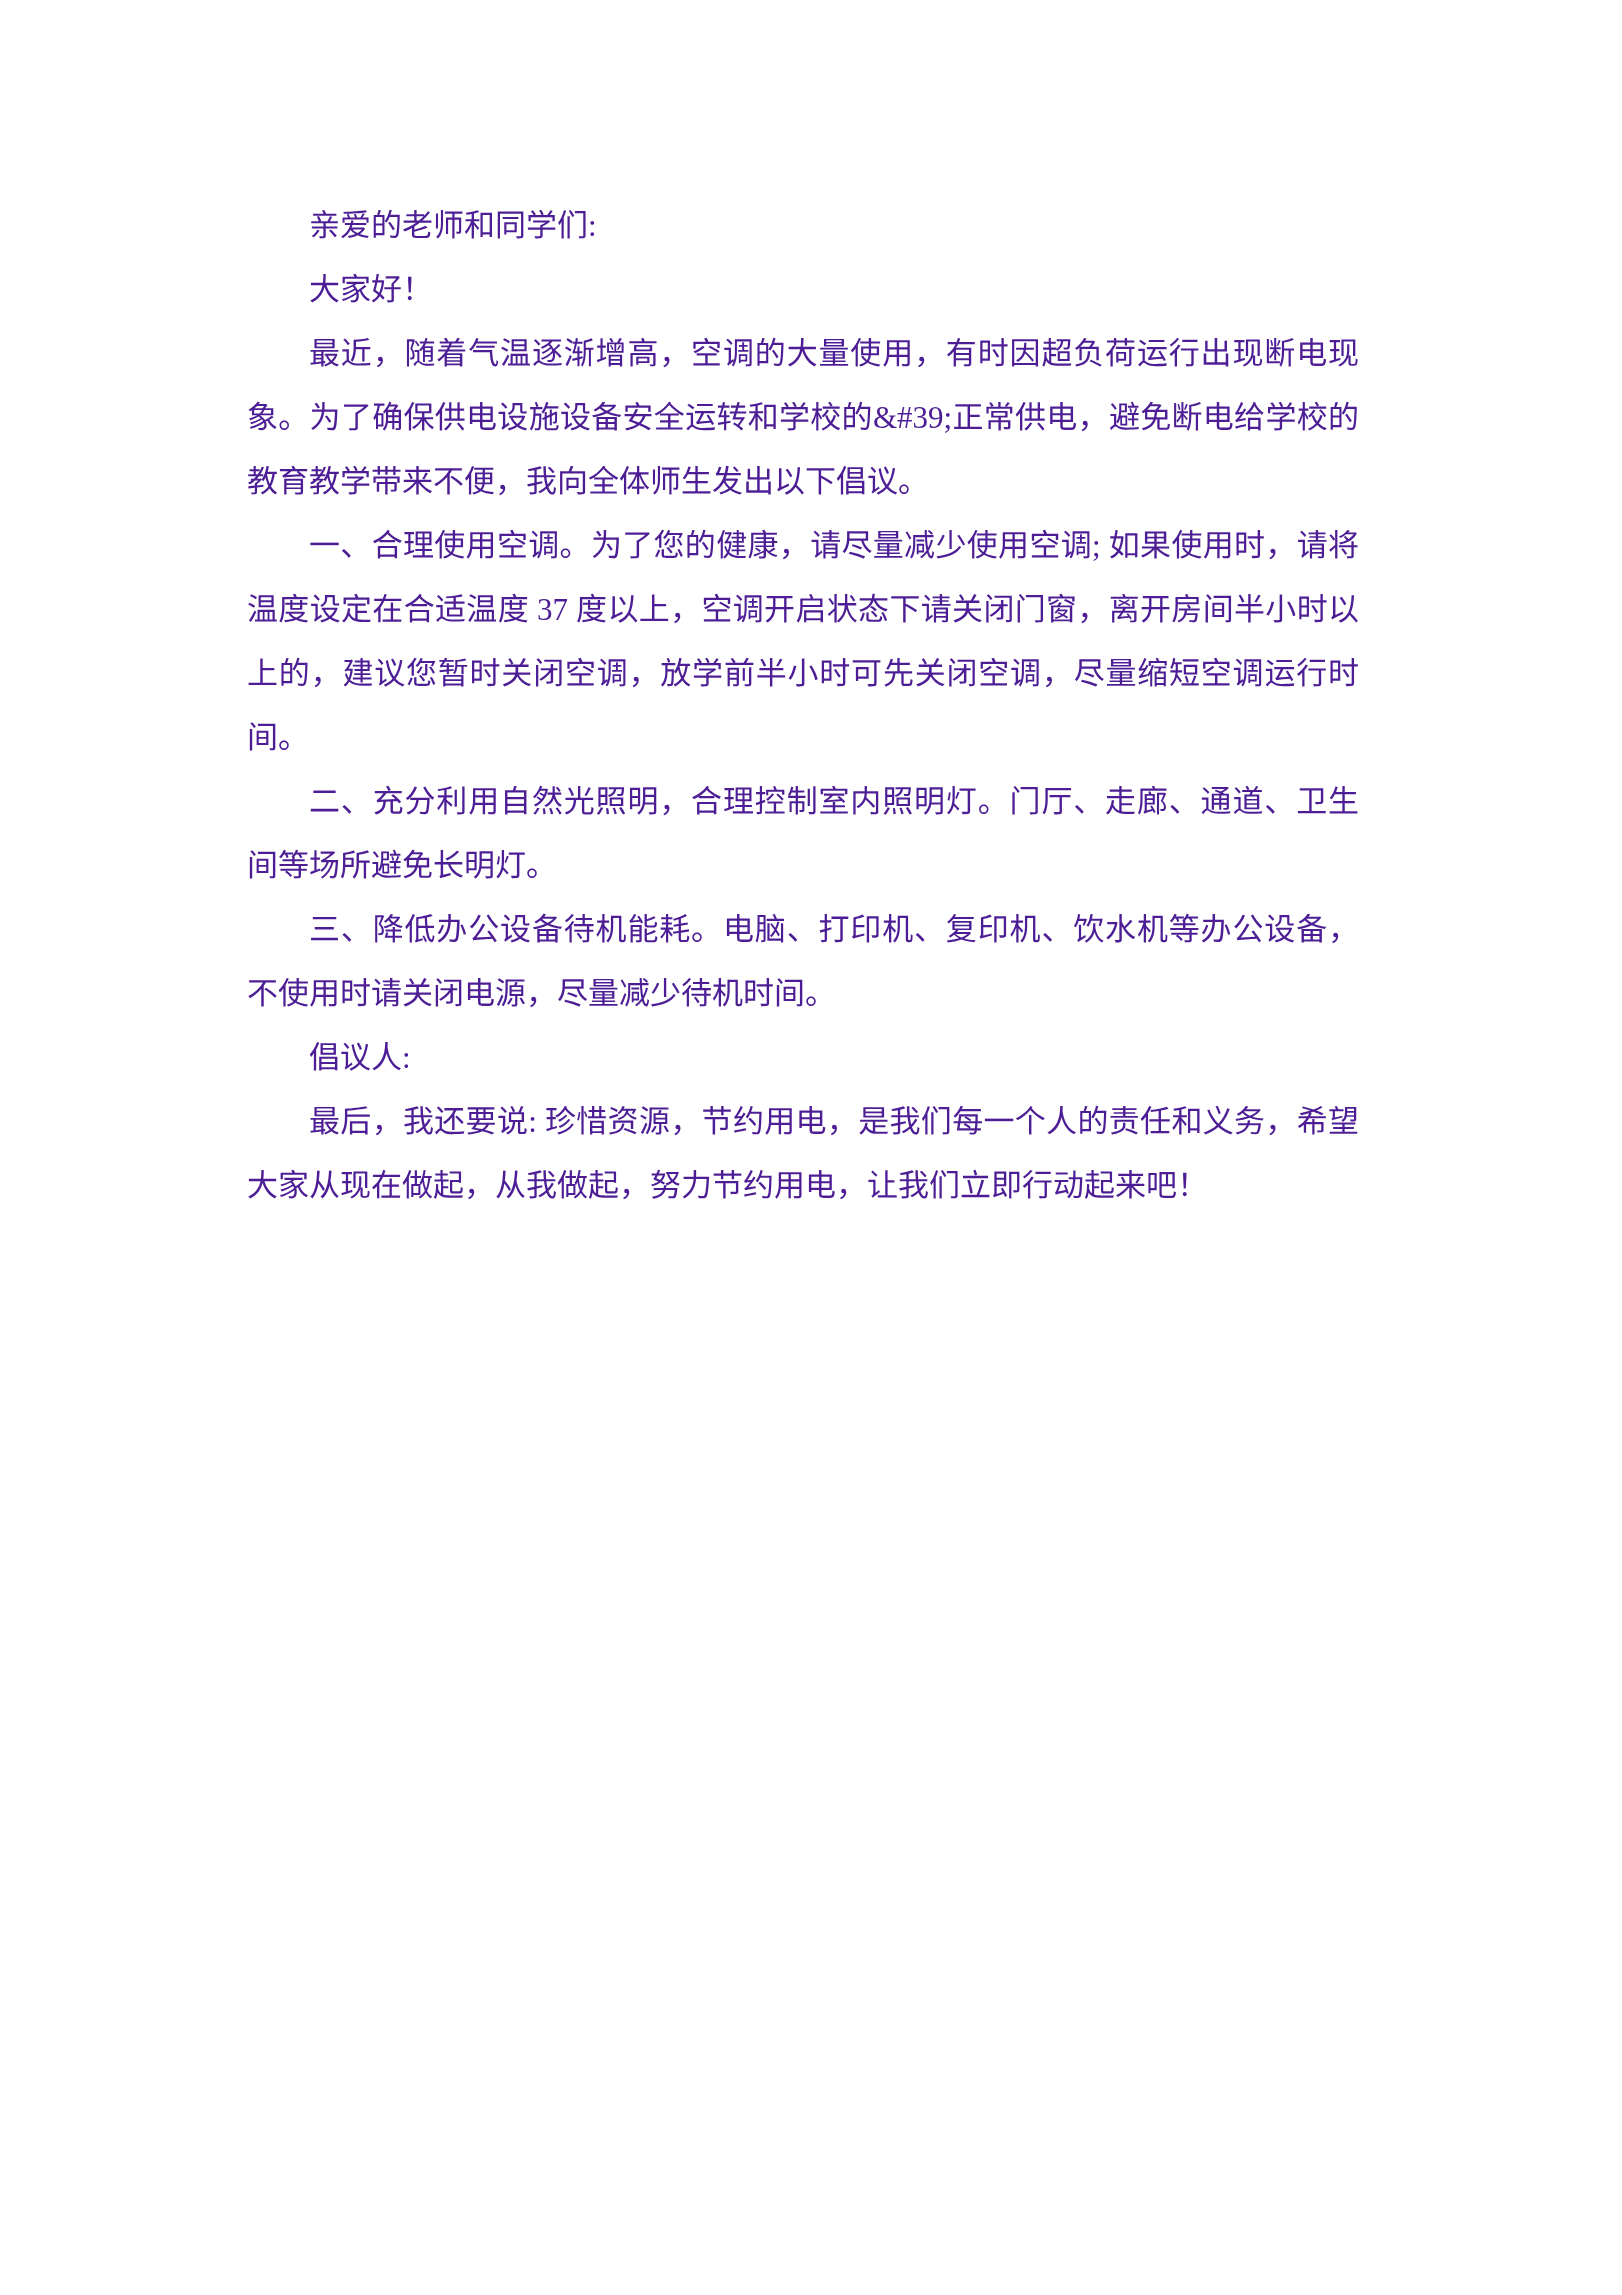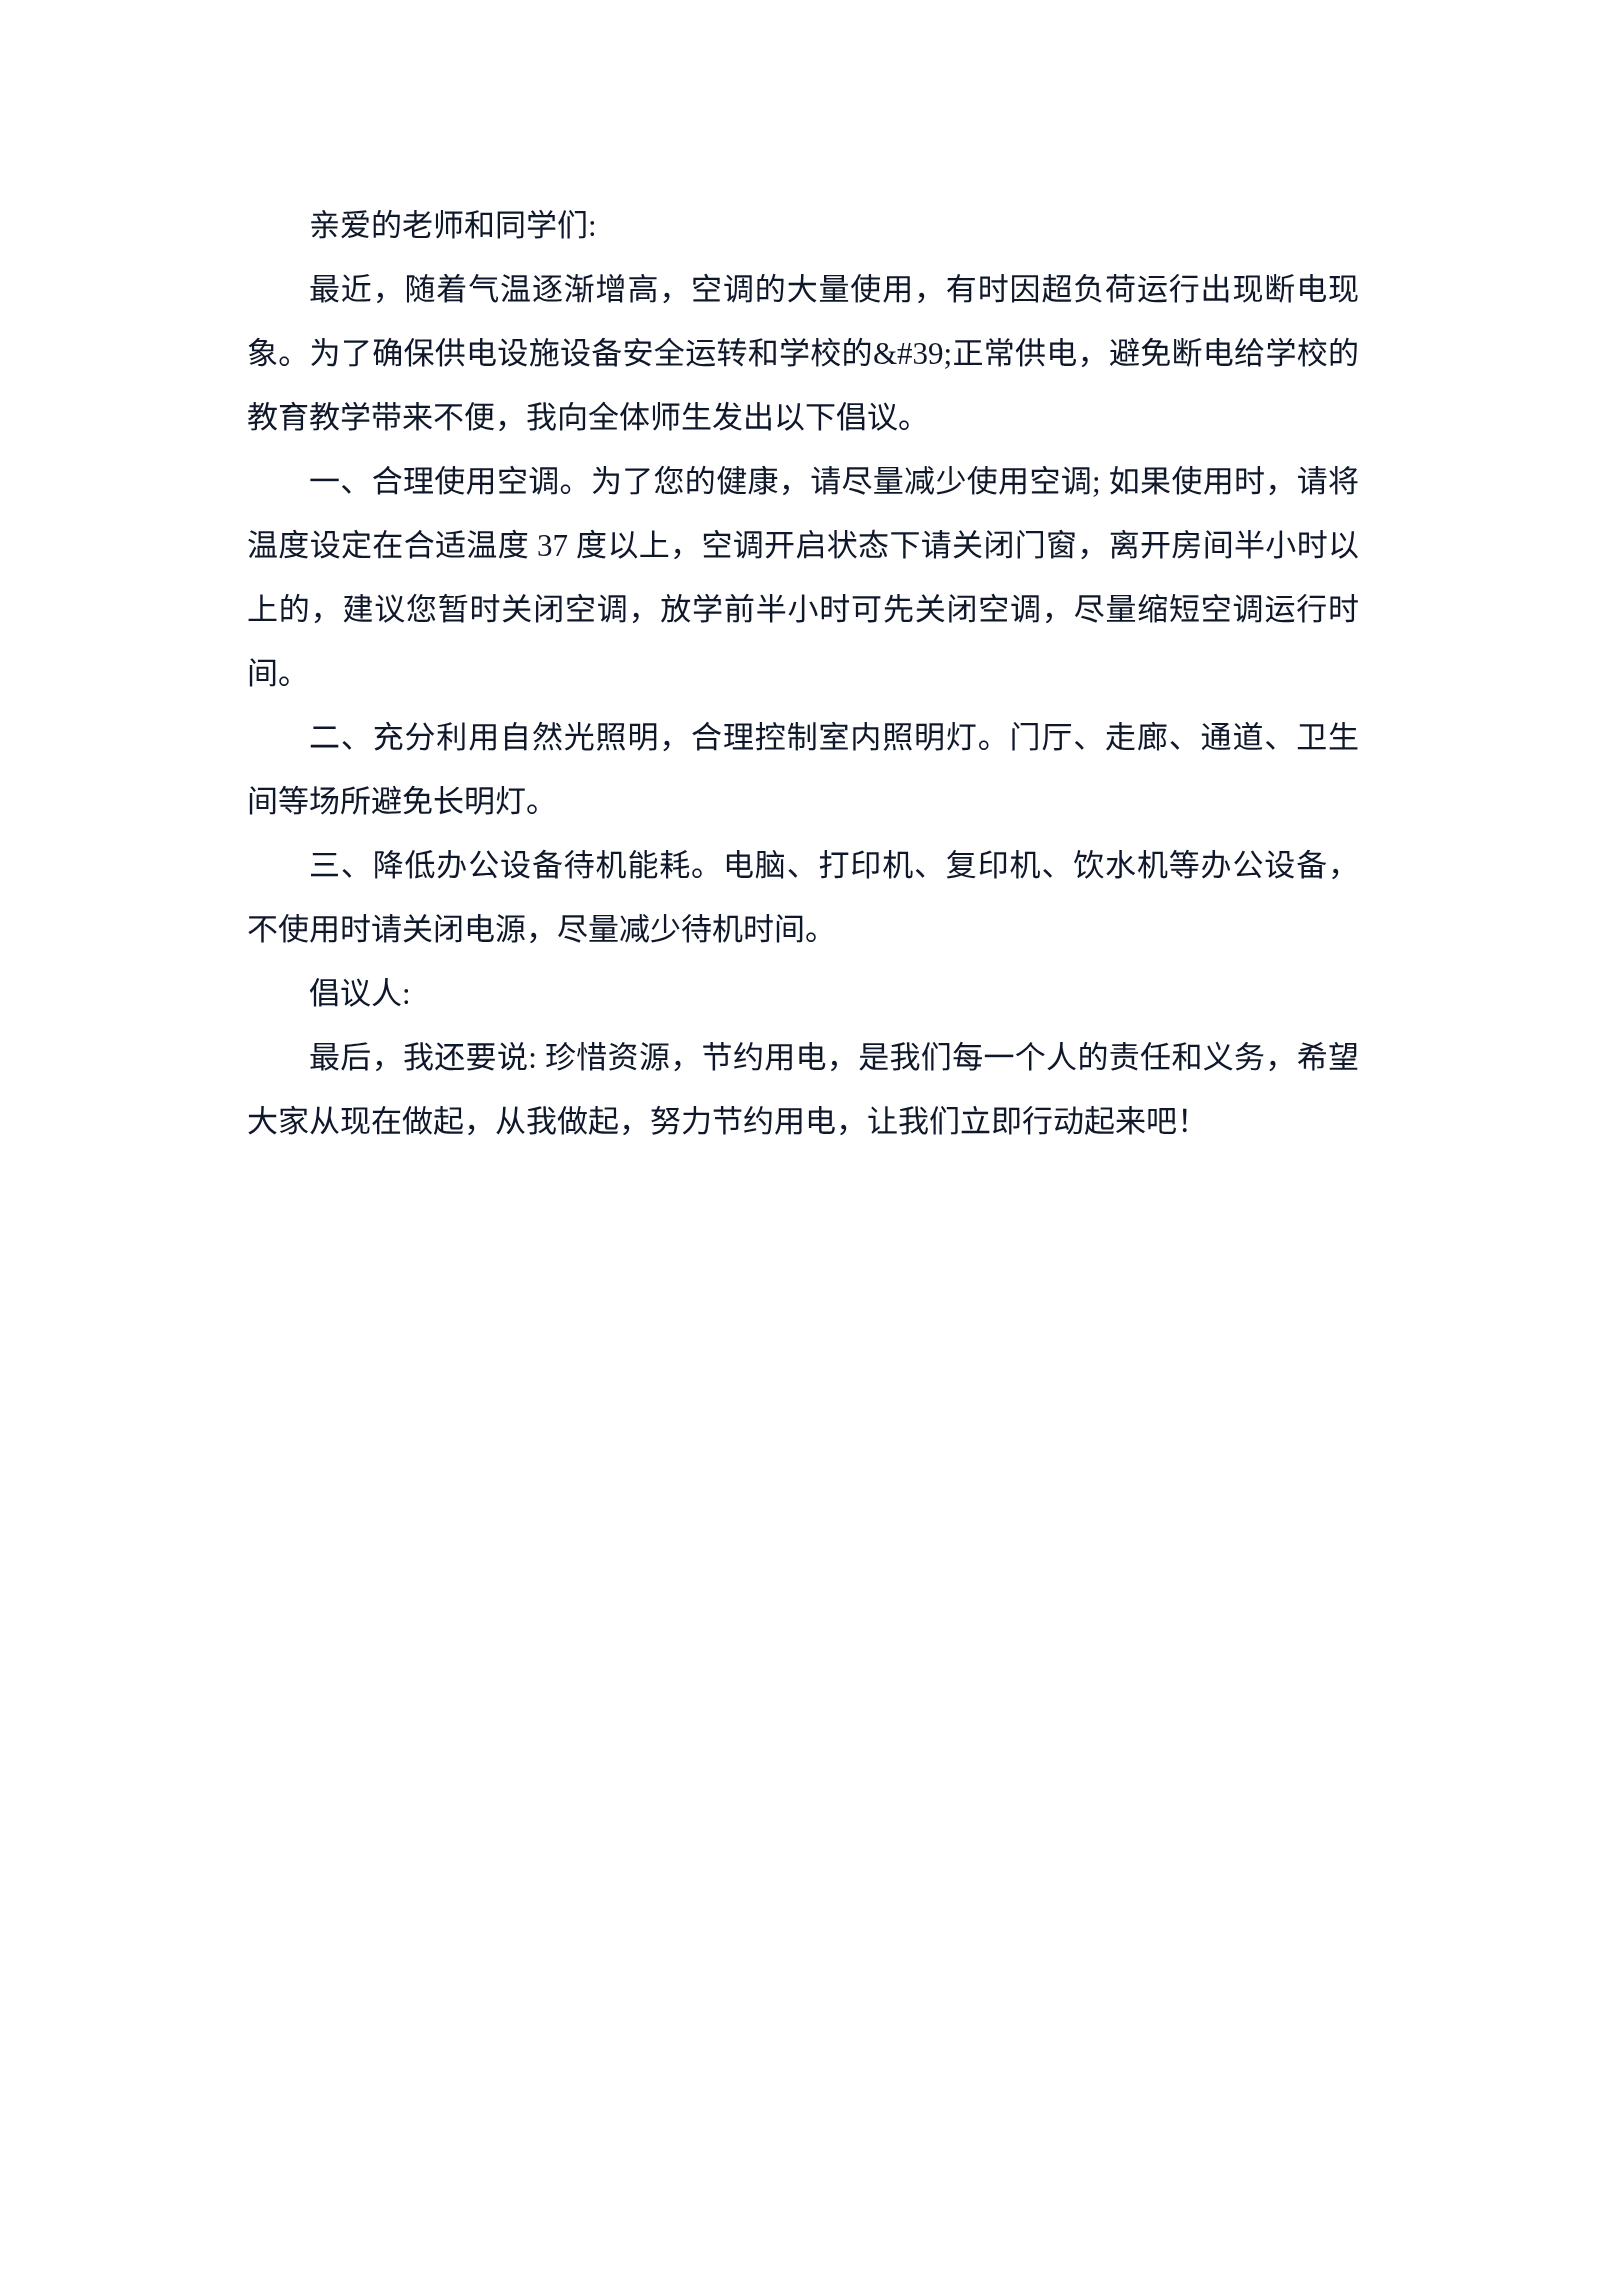--- a/index.html
+++ b/index.html
@@ -38,22 +38,23 @@
     padding: 0;
     text-indent: 2em;
     word-break: normal;
     overflow-wrap: break-word;
   }
 </style>
 </head>
 <body>
 
 <div class="page" style="background: rgb(255, 255, 255);">
-  <div class="doc" style="color: #0f172a;">
+  <div class="doc" style="color: #4c1d95;">
     <p class="para">亲爱的老师和同学们:</p>
+    <p class="para">大家好！</p>
     <p class="para">最近，随着气温逐渐增高，空调的大量使用，有时因超负荷运行出现断电现象。为了确保供电设施设备安全运转和学校的&amp;#39;正常供电，避免断电给学校的教育教学带来不便，我向全体师生发出以下倡议。</p>
     <p class="para">一、合理使用空调。为了您的健康，请尽量减少使用空调; 如果使用时，请将温度设定在合适温度 37 度以上，空调开启状态下请关闭门窗，离开房间半小时以上的，建议您暂时关闭空调，放学前半小时可先关闭空调，尽量缩短空调运行时间。</p>
     <p class="para">二、充分利用自然光照明，合理控制室内照明灯。门厅、走廊、通道、卫生间等场所避免长明灯。</p>
     <p class="para">三、降低办公设备待机能耗。电脑、打印机、复印机、饮水机等办公设备，不使用时请关闭电源，尽量减少待机时间。</p>
     <p class="para">倡议人:</p>
     <p class="para">最后，我还要说: 珍惜资源，节约用电，是我们每一个人的责任和义务，希望大家从现在做起，从我做起，努力节约用电，让我们立即行动起来吧！</p>
   </div>
 </div>
 
 

